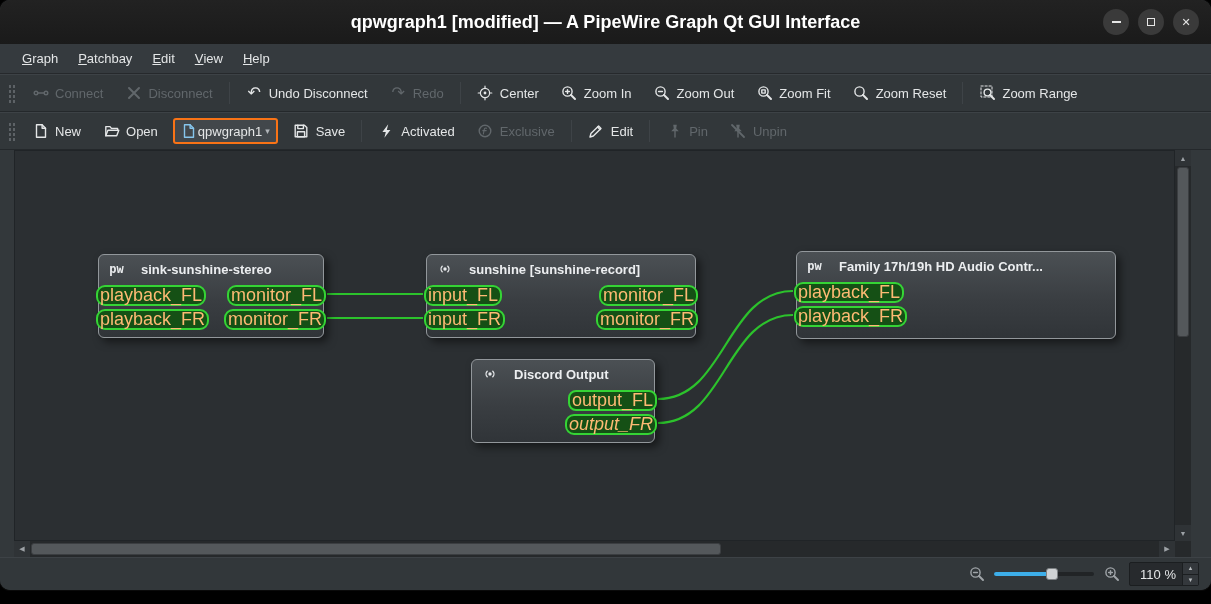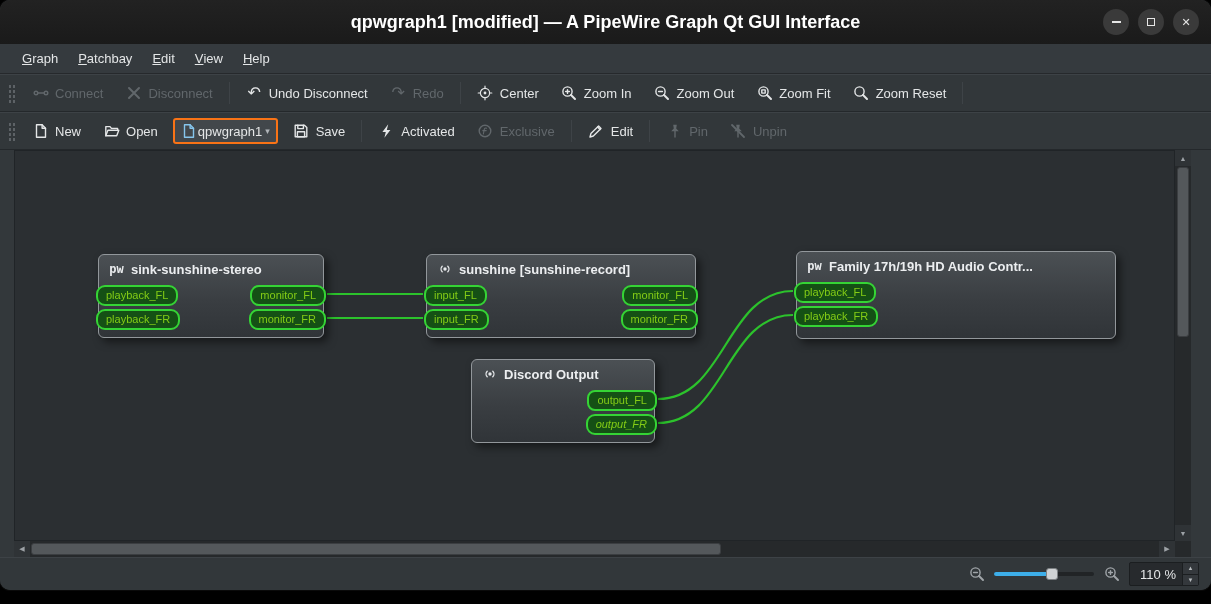--- a/index.html
+++ b/index.html
@@ -45,26 +45,26 @@
 
   
   .central { flex:1 1 auto; background:#33383b; padding:0 20px 0 14px; min-height:0; }
   .view { width:100%; height:100%; display:grid; grid-template-columns:1fr 16px; grid-template-rows:1fr 16px; }
   .canvas { position:relative; background:#2b2f32; border:1px solid #202427; overflow:hidden; }
   svg.links { position:absolute; left:0; top:0; pointer-events:none; }
 
   .node { position:absolute; border:1px solid #92979b; border-radius:6px;
     background:linear-gradient(180deg,#4b5054 0%,#3a3e42 55%,#303438 100%);
     box-shadow:4px 4px 9px rgba(0,0,0,.5); }
-  .node-title { display:flex; align-items:center; gap:6px; height:28px; padding:0 9px;
+  .node-title { display:flex; align-items:center; gap:16px; height:28px; padding:0 9px;
     color:#eceef0; font-weight:bold; font-size:13px; white-space:nowrap; overflow:hidden; }
   .pw-glyph { font-family:"DejaVu Sans Mono",monospace; font-weight:bold; font-size:12px; color:#e8eaec; }
   .node-icon { color:#e8eaec; }
-  .port { position:absolute; height:21px; line-height:17px; padding:0 8px; font-size:11px;
-    border:2px solid #35d435; background:#155015; color:#84cc16; border-radius:9px; white-space:nowrap; }
+  .port { position:absolute; height:21px; line-height:17px; padding:0 2px; font-size:18px;
+    border:2px solid #35d435; background:#155015; color:#fdba74; border-radius:9px; white-space:nowrap; }
   .port.left { left:-3px; }
   .port.right { right:-3px; }
 
   
   .vscroll { display:flex; flex-direction:column; background:#26292b; }
   .hscroll { display:flex; background:#26292b; }
   .sb-btn { flex:0 0 16px; width:16px; height:16px; display:flex; align-items:center; justify-content:center;
     color:#9da2a6; font-size:7px; background:#2f3336; }
   .vtrack { flex:1; position:relative; }
   .htrack { flex:1; position:relative; }
@@ -197,20 +197,30 @@
       <div class="tb-btn">
         <span class="icon">
           <svg width="16" height="16" viewBox="0 0 16 16" fill="none" stroke="currentColor" stroke-width="1.4" stroke-linecap="round" stroke-linejoin="round">
             <circle cx="6.5" cy="6.5" r="4.6"></circle>
             <path d="M10 10l4 4" stroke-width="2"></path>
           </svg>
         </span>
         <span class="tb-label">Zoom Reset</span>
       </div>
       <span class="tb-sep"></span>
+      <div class="tb-btn">
+        <span class="icon">
+          <svg width="16" height="16" viewBox="0 0 16 16" fill="none" stroke="currentColor" stroke-width="1.4" stroke-linecap="round" stroke-linejoin="round">
+            <rect x="1" y="1" width="11" height="11" stroke-dasharray="2.2 1.8" stroke-width="1"></rect>
+            <circle cx="7.5" cy="7.5" r="3.4"></circle>
+            <path d="M10 10l4 4" stroke-width="2"></path>
+          </svg>
+        </span>
+        <span class="tb-label">Zoom Range</span>
+      </div>
     </div>
   <div class="toolbar" id="tb2">
       <span class="grip"></span>
       <div class="tb-btn">
         <span class="icon">
           <svg width="16" height="16" viewBox="0 0 16 16" fill="none" stroke="currentColor" stroke-width="1.4" stroke-linecap="round" stroke-linejoin="round">
             <path d="M3.5 1.8h5.6l3.4 3.4v9h-9z"></path>
             <path d="M9.1 1.8v3.4h3.4"></path>
           </svg>
         </span>

